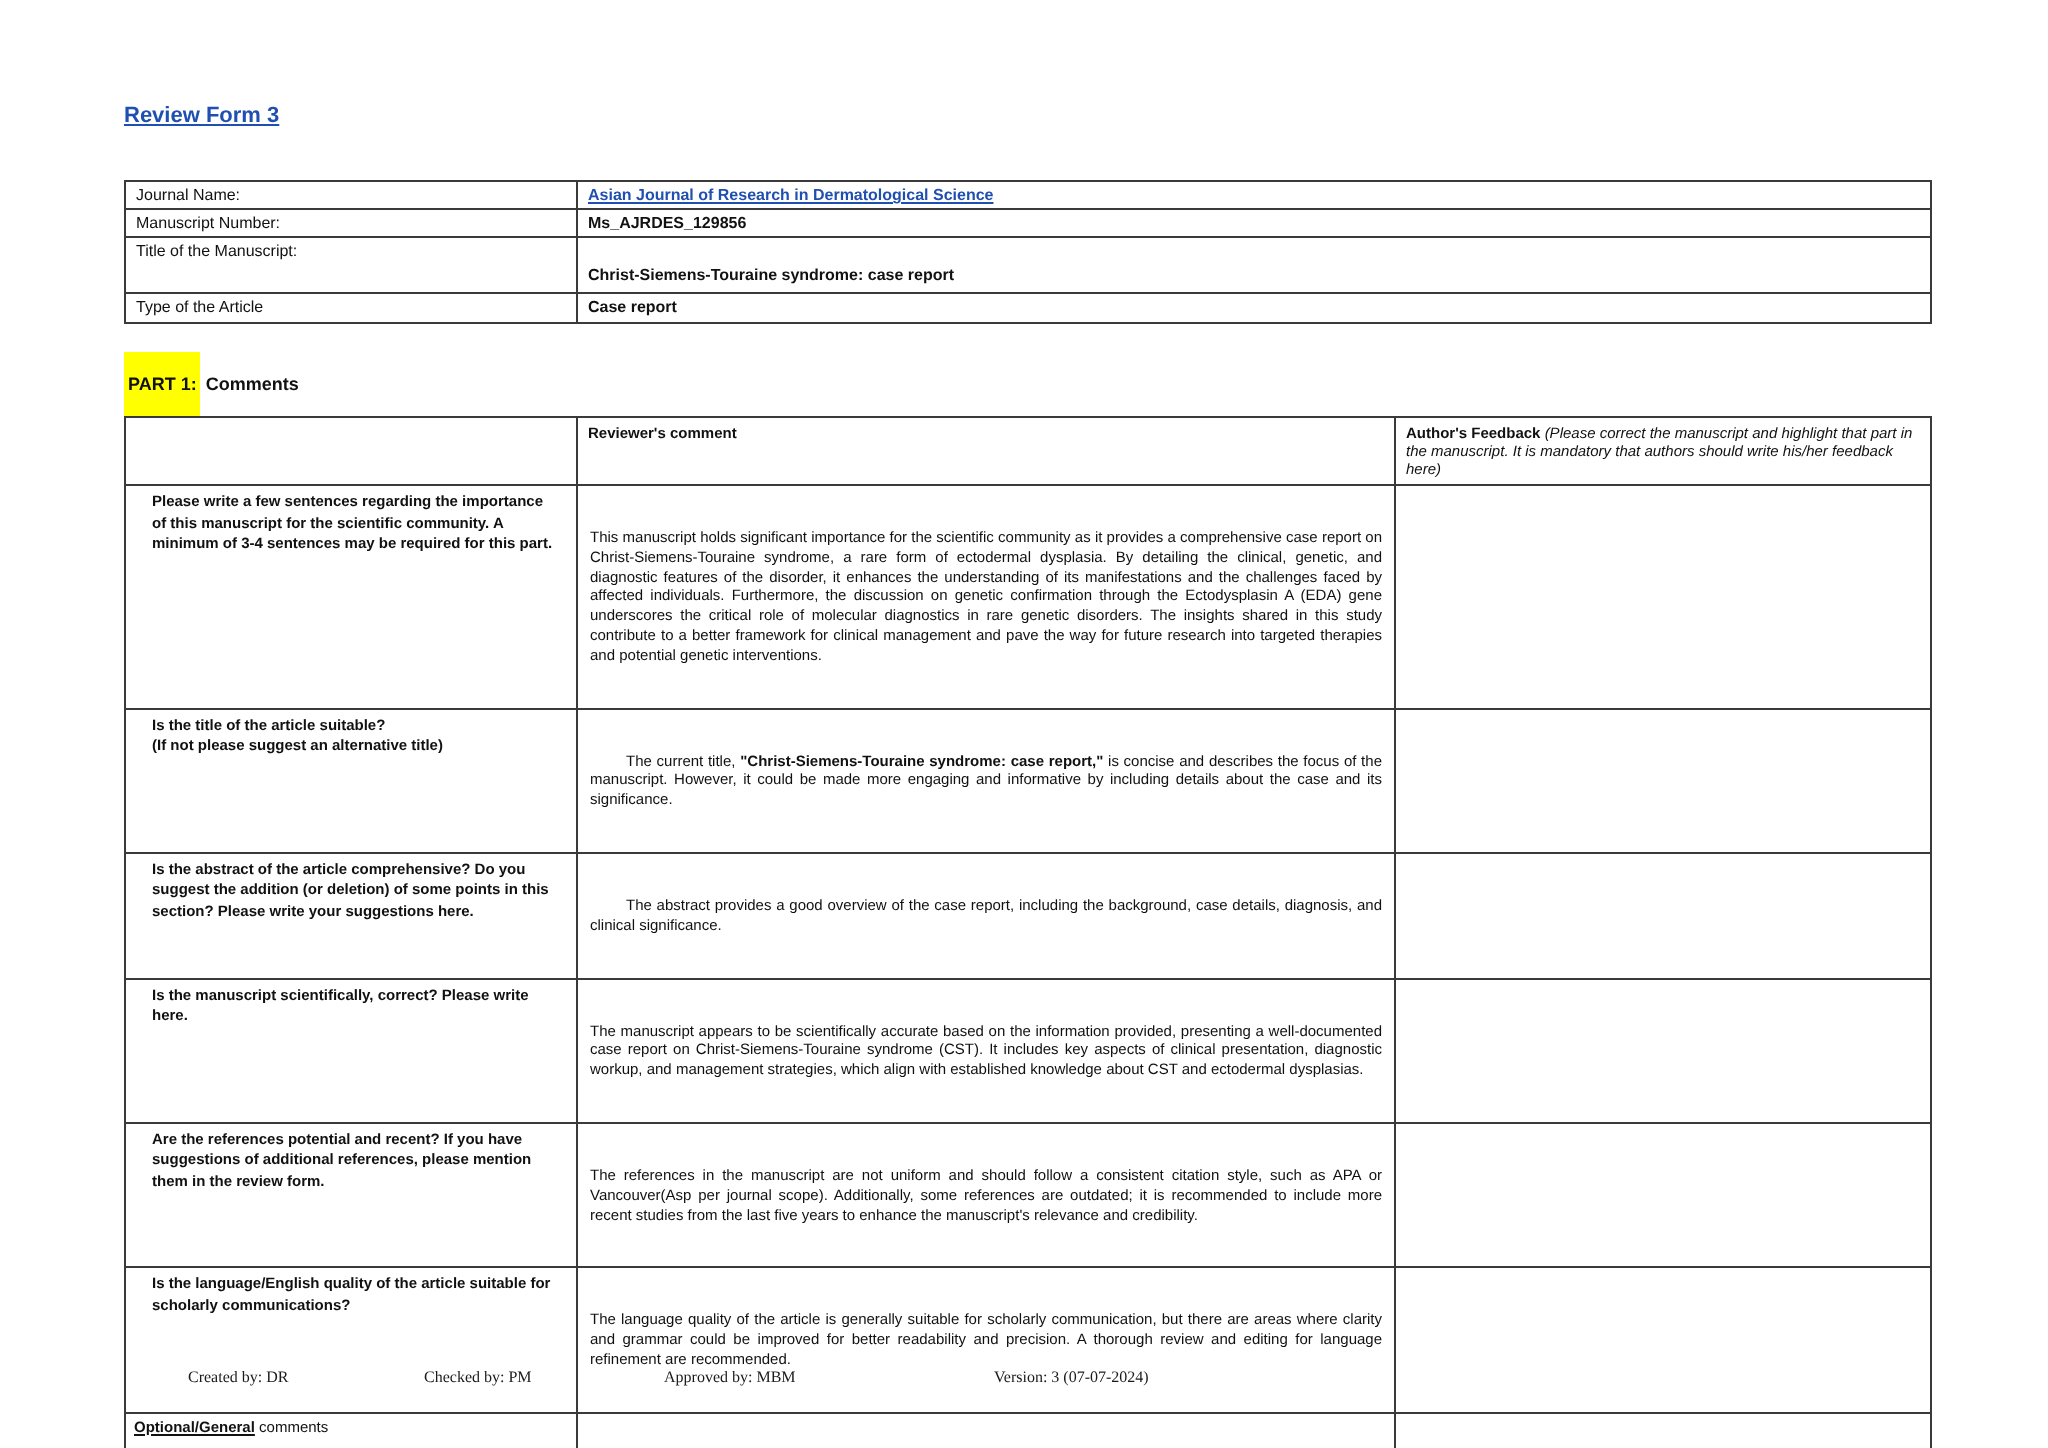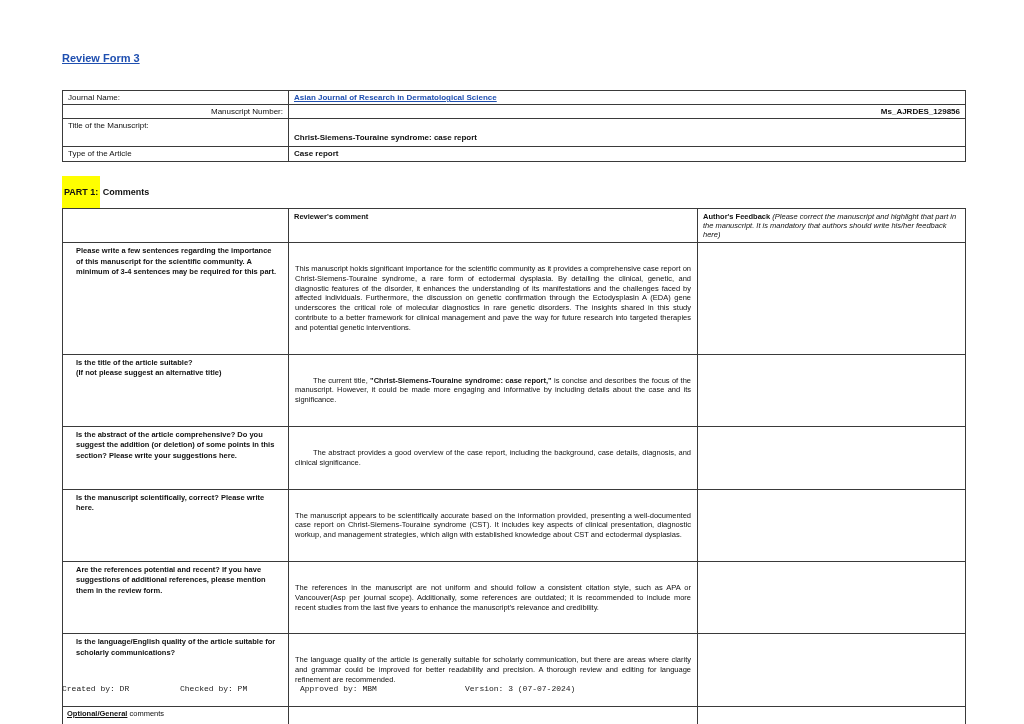--- a/index.html
+++ b/index.html
@@ -30,21 +30,21 @@
     padding-left: 40px;
   }
   .info-table td {
     border: 1px solid #3a3a3a;
     font-size: 8px;
     padding: 2px 5px;
     vertical-align: top;
   }
   .info-table .val { font-weight: bold; }
   .info-table tr.r-a { height: 14px; }
-  .info-table tr.r-b { height: 14px; text-align: right; }
+  .info-table tr.r-b { height: 14px; }
   .info-table tr.r-c { height: 28px; }
   .info-table tr.r-d { height: 15px; }
   .info-table tr.r-c td.val { vertical-align: bottom; padding-bottom: 4px; }
   .journal-link {
     color: #1f4fb0;
     font-weight: bold;
     text-decoration: underline;
     cursor: pointer;
   }
 
@@ -102,23 +102,24 @@
   .c .seg-bold { font-weight: bold; }
   .c-bold { font-weight: bold; text-align: left; }
 
   .q-optional { padding: 2px 4px; font-weight: normal; }
   .ul-bold { font-weight: bold; text-decoration: underline; }
 
   
   .footer-item {
     position: absolute;
     top: 684px;
-    font-family: Liberation Mono, monospace;
+    font-family: Liberation Serif, serif;
     font-size: 8px;
     color: #1a1a1a;
+    padding-left: 32px;
   }
   .f1 { left: 62px; }
   .f2 { left: 180px; }
   .f3 { left: 300px; }
   .f4 { left: 465px; }
 </style>
 </head>
 <body>
 
 <div class="page-title">Review Form 3</div>

